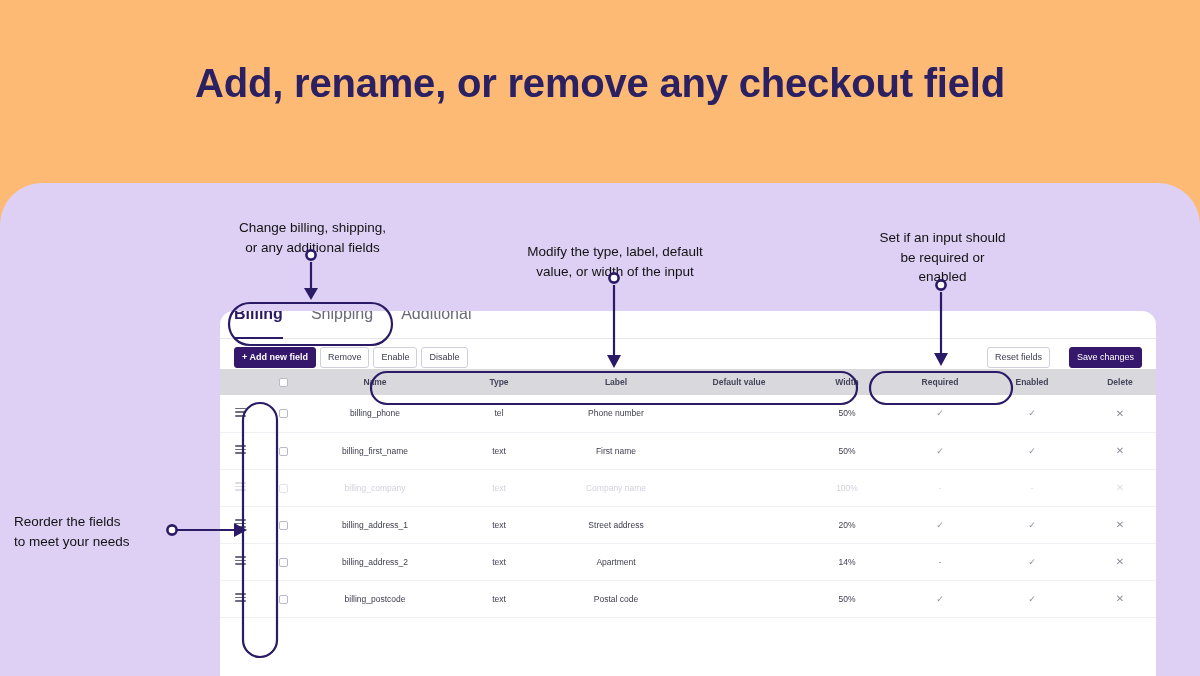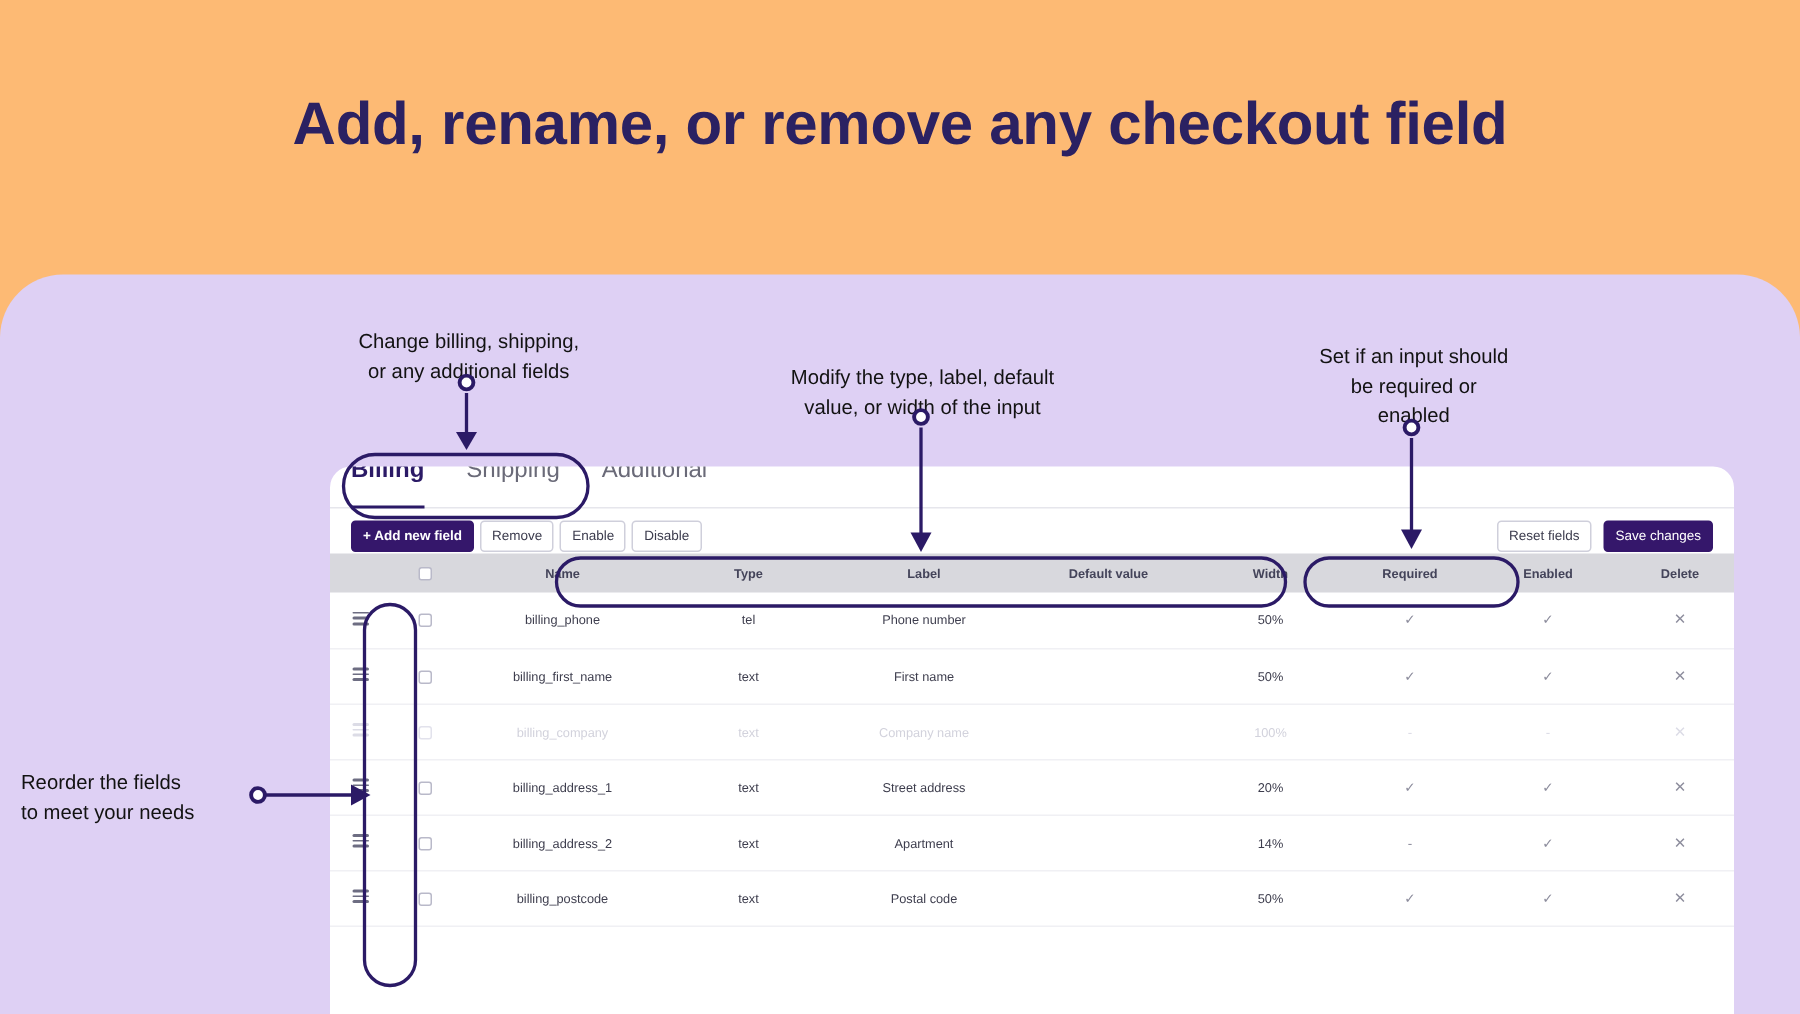--- a/index.html
+++ b/index.html
@@ -59,21 +59,21 @@
   .btn {
     font-family: "Liberation Sans", sans-serif;
     font-size: 9px; line-height: 1;
     border-radius: 3px; padding: 5px 7px;
     border: 1px solid #cfcfdb; background: #ffffff; color: #3b3b4d;
     cursor: pointer; white-space: nowrap;
   }
   .btn.primary { background: #35176b; border-color: #35176b; color: #ffffff; font-weight: 700; }
   .btn.primary-save { background: #35176b; border-color: #35176b; color: #ffffff; }
   .btn-group { display: flex; gap: 4px; }
-  .toolbar-right { margin-left: auto; display: flex; gap: 8px; padding-left: 40px; }
+  .toolbar-right { margin-left: auto; display: flex; gap: 19px; padding-left: 40px; }
 
   
   .tbl { width: 100%; border-collapse: collapse; table-layout: fixed; }
   .tbl thead th {
     background: #d8d8dd; color: #44445a;
     font-size: 8.5px; font-weight: 700; height: 26px;
     text-align: center; vertical-align: middle;
   }
   .tbl tbody td {
     font-size: 8.5px; color: #3d3d4d; height: 37px;

